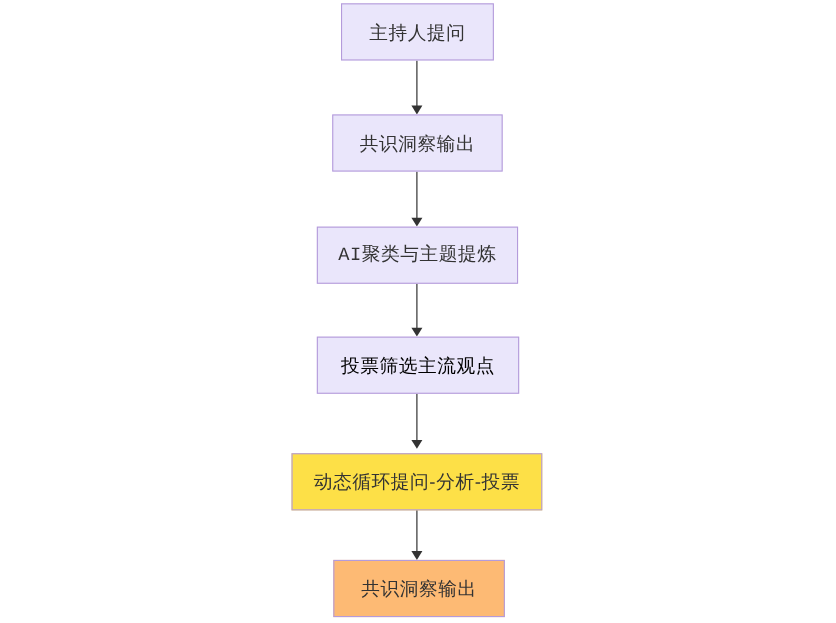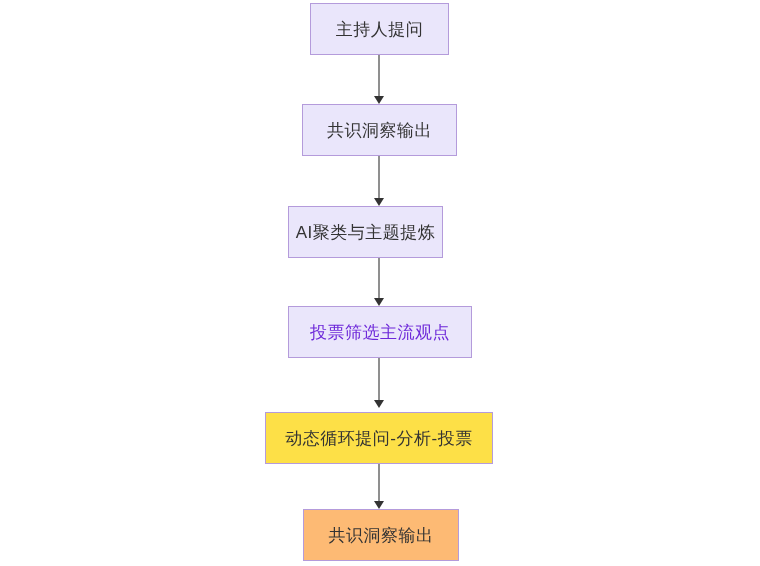--- a/index.html
+++ b/index.html
@@ -88,25 +88,25 @@
     </div>
 
   <div class="flow-node" style="left: 310px; top: 3px; width: 139px; height: 52px; background: rgb(234, 230, 251); border-color: rgb(180, 155, 219); color: rgb(51, 51, 51);">
     <span class="node-label">主持人提问</span>
   </div>
 
   <div class="flow-node" style="left: 302px; top: 104px; width: 155px; height: 52px; background: rgb(234, 230, 251); border-color: rgb(180, 155, 219); color: rgb(51, 51, 51);">
     <span class="node-label">共识洞察输出</span>
   </div>
 
-  <div class="flow-node" style="left: 288px; top: 206px; width: 155px; height: 52px; background: rgb(234, 230, 251); border-color: rgb(180, 155, 219); color: rgb(51, 51, 51);">
+  <div class="flow-node" style="left: 288px; top: 206px; width: 183px; height: 52px; background: rgb(234, 230, 251); border-color: rgb(180, 155, 219); color: rgb(51, 51, 51); font-family: Liberation Mono, monospace;">
     <span class="node-label">AI聚类与主题提炼</span>
   </div>
 
-  <div class="flow-node" style="left: 288px; top: 306px; width: 184px; height: 52px; background: rgb(234, 230, 251); border-color: rgb(180, 155, 219); color: #6d28d9;">
+  <div class="flow-node" style="left: 288px; top: 306px; width: 184px; height: 52px; background: rgb(234, 230, 251); border-color: rgb(180, 155, 219); color: #000000;">
     <span class="node-label">投票筛选主流观点</span>
   </div>
 
   <div class="flow-node" style="left: 265px; top: 412px; width: 228px; height: 52px; background: #fde047; border-color: rgb(180, 155, 219); color: rgb(51, 51, 51);">
     <span class="node-label">动态循环提问-分析-投票</span>
   </div>
 
   <div class="flow-node" style="left: 303px; top: 509px; width: 156px; height: 52px; background: #fdba74; border-color: rgb(180, 155, 219); color: rgb(51, 51, 51);">
     <span class="node-label">共识洞察输出</span>
   </div>

